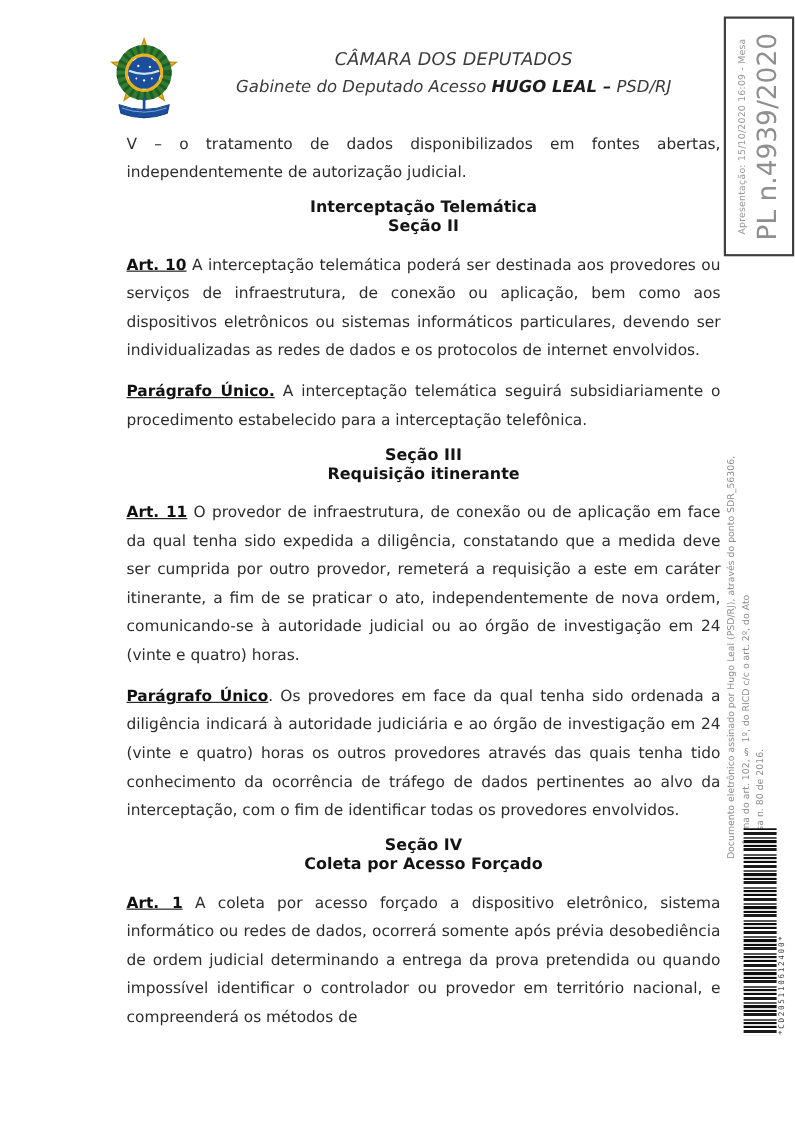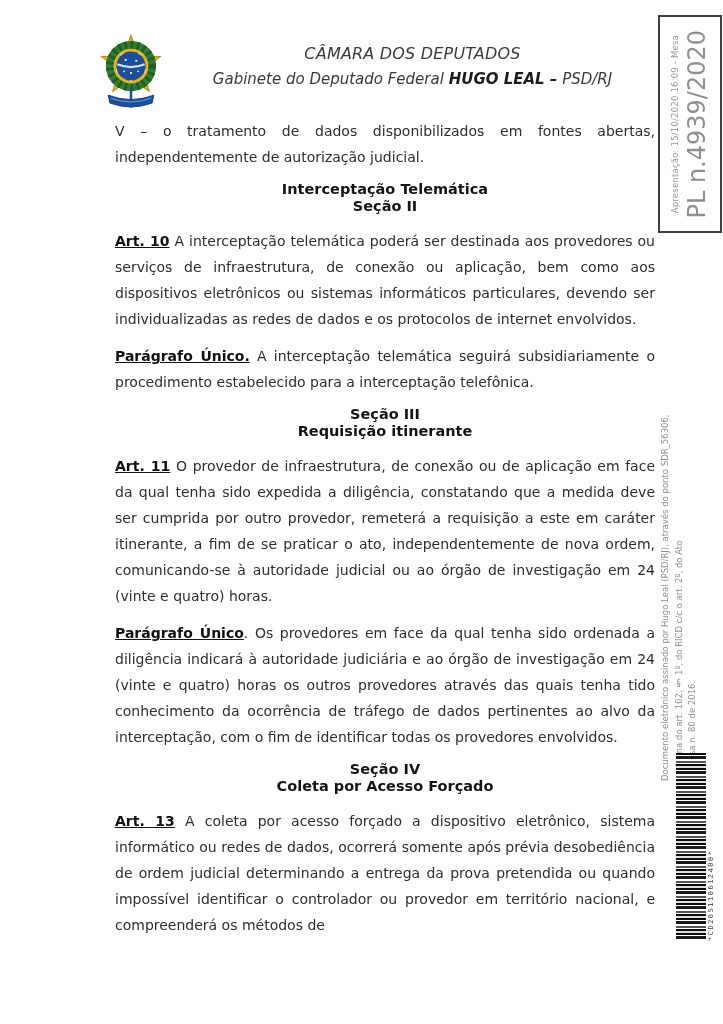--- a/index.html
+++ b/index.html
@@ -89,21 +89,21 @@
       <circle cx="56" cy="35" r="1.2" fill="#ffffff"></circle>
       <circle cx="50" cy="49" r="1.2" fill="#ffffff"></circle>
       <circle cx="42" cy="47" r="1" fill="#ffffff"></circle>
       <circle cx="58" cy="47" r="1" fill="#ffffff"></circle>
       <rect x="48.6" y="66" width="2.8" height="22" fill="#1b4e9b"></rect>
       <path d="M24,74 Q50,84 76,74 L74,83 Q50,92 26,83 Z" fill="#1b4e9b" stroke="#123a77" stroke-width="1"></path>
       <path d="M27,77.5 Q50,86 73,77.5" stroke="#7da7dd" stroke-width="1" fill="none"></path>
     </svg>
     <div class="header-text">
       <div class="header-title">CÂMARA DOS DEPUTADOS</div>
-      <div class="header-subtitle"><span>Gabinete do Deputado Federal </span><b>HUGO LEAL –</b><span> PSD/RJ</span></div>
+      <div class="header-subtitle"><span>Gabinete do Deputado Acesso </span><b>HUGO LEAL –</b><span> PSD/RJ</span></div>
     </div>
   </div>
 
   <div class="body-col">
 
     <p class="para"><span>V – o tratamento de dados disponibilizados em fontes abertas, independentemente de autorização judicial.</span></p>
 
     <div class="sec-h">
       <div>Interceptação Telemática</div>
       <div>Seção II</div>
@@ -120,21 +120,21 @@
 
     <p class="para"><b class="lead">Art. 11</b><span> O provedor de infraestrutura, de conexão ou de aplicação em face da qual tenha sido expedida a diligência, constatando que a medida deve ser cumprida por outro provedor, remeterá a requisição a este em caráter itinerante, a fim de se praticar o ato, independentemente de nova ordem, comunicando-se à autoridade judicial ou ao órgão de investigação em 24 (vinte e quatro) horas.</span></p>
 
     <p class="para"><b class="lead">Parágrafo Único</b><span>. Os provedores em face da qual tenha sido ordenada a diligência indicará à autoridade judiciária e ao órgão de investigação em 24 (vinte e quatro) horas os outros provedores através das quais tenha tido conhecimento da ocorrência de tráfego de dados pertinentes ao alvo da interceptação, com o fim de identificar todas os provedores envolvidos.</span></p>
 
     <div class="sec-h">
       <div>Seção IV</div>
       <div>Coleta por Acesso Forçado</div>
     </div>
 
-    <p class="para"><b class="lead">Art. 13</b><span> A coleta por acesso forçado a dispositivo eletrônico, sistema informático ou redes de dados, ocorrerá somente após prévia desobediência de ordem judicial determinando a entrega da prova pretendida ou quando impossível identificar o controlador ou provedor em território nacional, e compreenderá os métodos de</span></p>
+    <p class="para"><b class="lead">Art. 1</b><span> A coleta por acesso forçado a dispositivo eletrônico, sistema informático ou redes de dados, ocorrerá somente após prévia desobediência de ordem judicial determinando a entrega da prova pretendida ou quando impossível identificar o controlador ou provedor em território nacional, e compreenderá os métodos de</span></p>
 
   </div>
 
   <div class="stamp-box">
     <div class="vtext stamp-presentation">Apresentação: 15/10/2020 16:09 - Mesa</div>
     <div class="vtext bill-number">PL n.4939/2020</div>
   </div>
 
   <div class="vtext signature-note">
     <span>Documento eletrônico assinado por Hugo Leal (PSD/RJ), através do ponto SDR_56306,</span>

